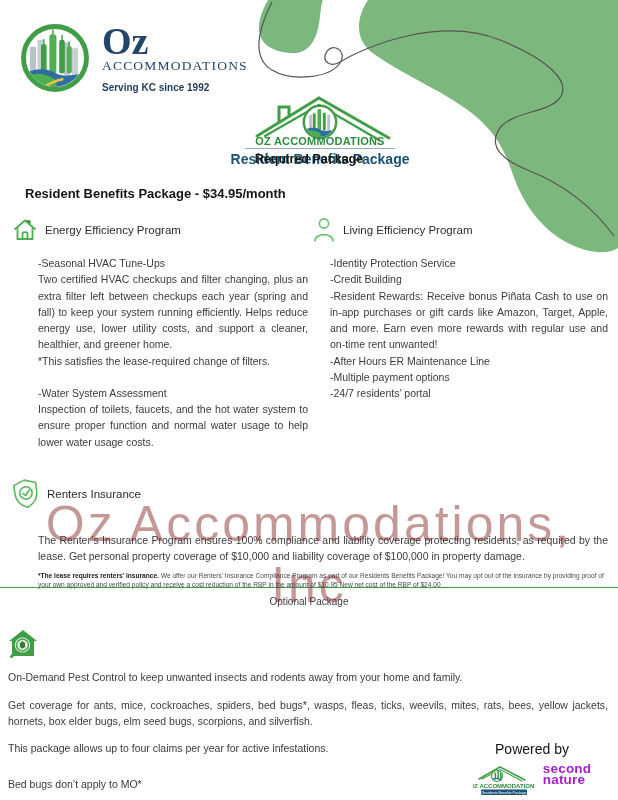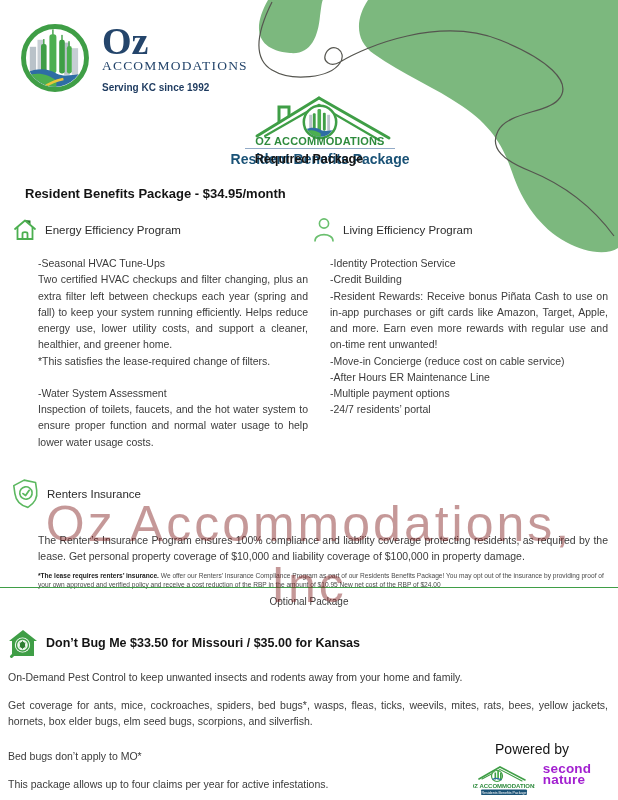--- a/index.html
+++ b/index.html
@@ -179,21 +179,20 @@
             <circle cx="12" cy="7.5" r="4.6" stroke="#6abf6e" stroke-width="1.6" fill="none"></circle>
             <path d="M3,25 C3,16.5 21,16.5 21,25" stroke="#6abf6e" stroke-width="1.6" fill="none" stroke-linecap="round"></path>
           </svg>
         </span>
         <span>Living Efficiency Program</span>
       </div>
       <div class="col-body">
         <p class="just">-Identity Protection Service</p>
         <p class="just">-Credit Building</p>
         <p class="just">-Resident Rewards: Receive bonus Piñata Cash to use on in-app purchases or gift cards like Amazon, Target, Apple, and more. Earn even more rewards with regular use and on-time rent unwanted!</p>
-        <p class="just">-Move-in Concierge (reduce cost on cable service)</p>
         <p class="just">-After Hours ER Maintenance Line</p>
         <p class="just">-Multiple payment options</p>
         <p class="just">-24/7 residents’ portal</p>
       </div>
     </div>
   </div>
 
   <div class="insurance">
     <div class="col-header">
       <span>
@@ -220,26 +219,25 @@
       <span>
         <svg width="30" height="30" viewBox="0 0 30 30">
           <path d="M15,2 L29,13 L26,13 L26,28 L4,28 L4,13 L1,13 Z" fill="#3f9e46"></path>
           <path d="M8.5,23.5 L3.5,28.5" stroke="#3f9e46" stroke-width="3" stroke-linecap="round"></path>
           <circle cx="14.5" cy="17" r="7.6" fill="#ffffff"></circle>
           <circle cx="14.5" cy="17" r="6" fill="#eaf6ea" stroke="#3f9e46" stroke-width="1.4"></circle>
           <ellipse cx="14.5" cy="17" rx="2.6" ry="3.2" fill="#2e7d32"></ellipse>
           <path d="M14.5,12.8 L14.5,21.2 M11.5,15 L17.5,19 M17.5,15 L11.5,19" stroke="#2e7d32" stroke-width=".8"></path>
         </svg>
       </span>
-      <span>Don’t Bug Me $33.50 for Missouri / $35.00 for Kansas</span>
     </div>
     <p>On-Demand Pest Control to keep unwanted insects and rodents away from your home and family.</p>
     <p class="just">Get coverage for ants, mice, cockroaches, spiders, bed bugs*, wasps, fleas, ticks, weevils, mites, rats, bees, yellow jackets, hornets, box elder bugs, elm seed bugs, scorpions, and silverfish.</p>
+    <p>This package allows up to four claims per year for active infestations.</p>
     <p style="margin-top:20px;">Bed bugs don’t apply to MO*</p>
-    <p>This package allows up to four claims per year for active infestations.</p>
   </div>
 
   <div class="powered">
     <div class="powered-title">Powered by</div>
     <div class="powered-logos">
       <span>
         <svg width="62" height="34" viewBox="0 0 62 34">
           <path d="M6,16 L27,4 L52,17" stroke="#3f9e46" stroke-width="1.6" fill="none" stroke-linecap="round"></path>
           <path d="M9,16 L27,6.5 L49,18" stroke="#3f9e46" stroke-width="1.1" fill="none" stroke-linecap="round"></path>
           <circle cx="24" cy="13" r="5.5" fill="#ffffff" stroke="#3f9e46" stroke-width="1.2"></circle>

